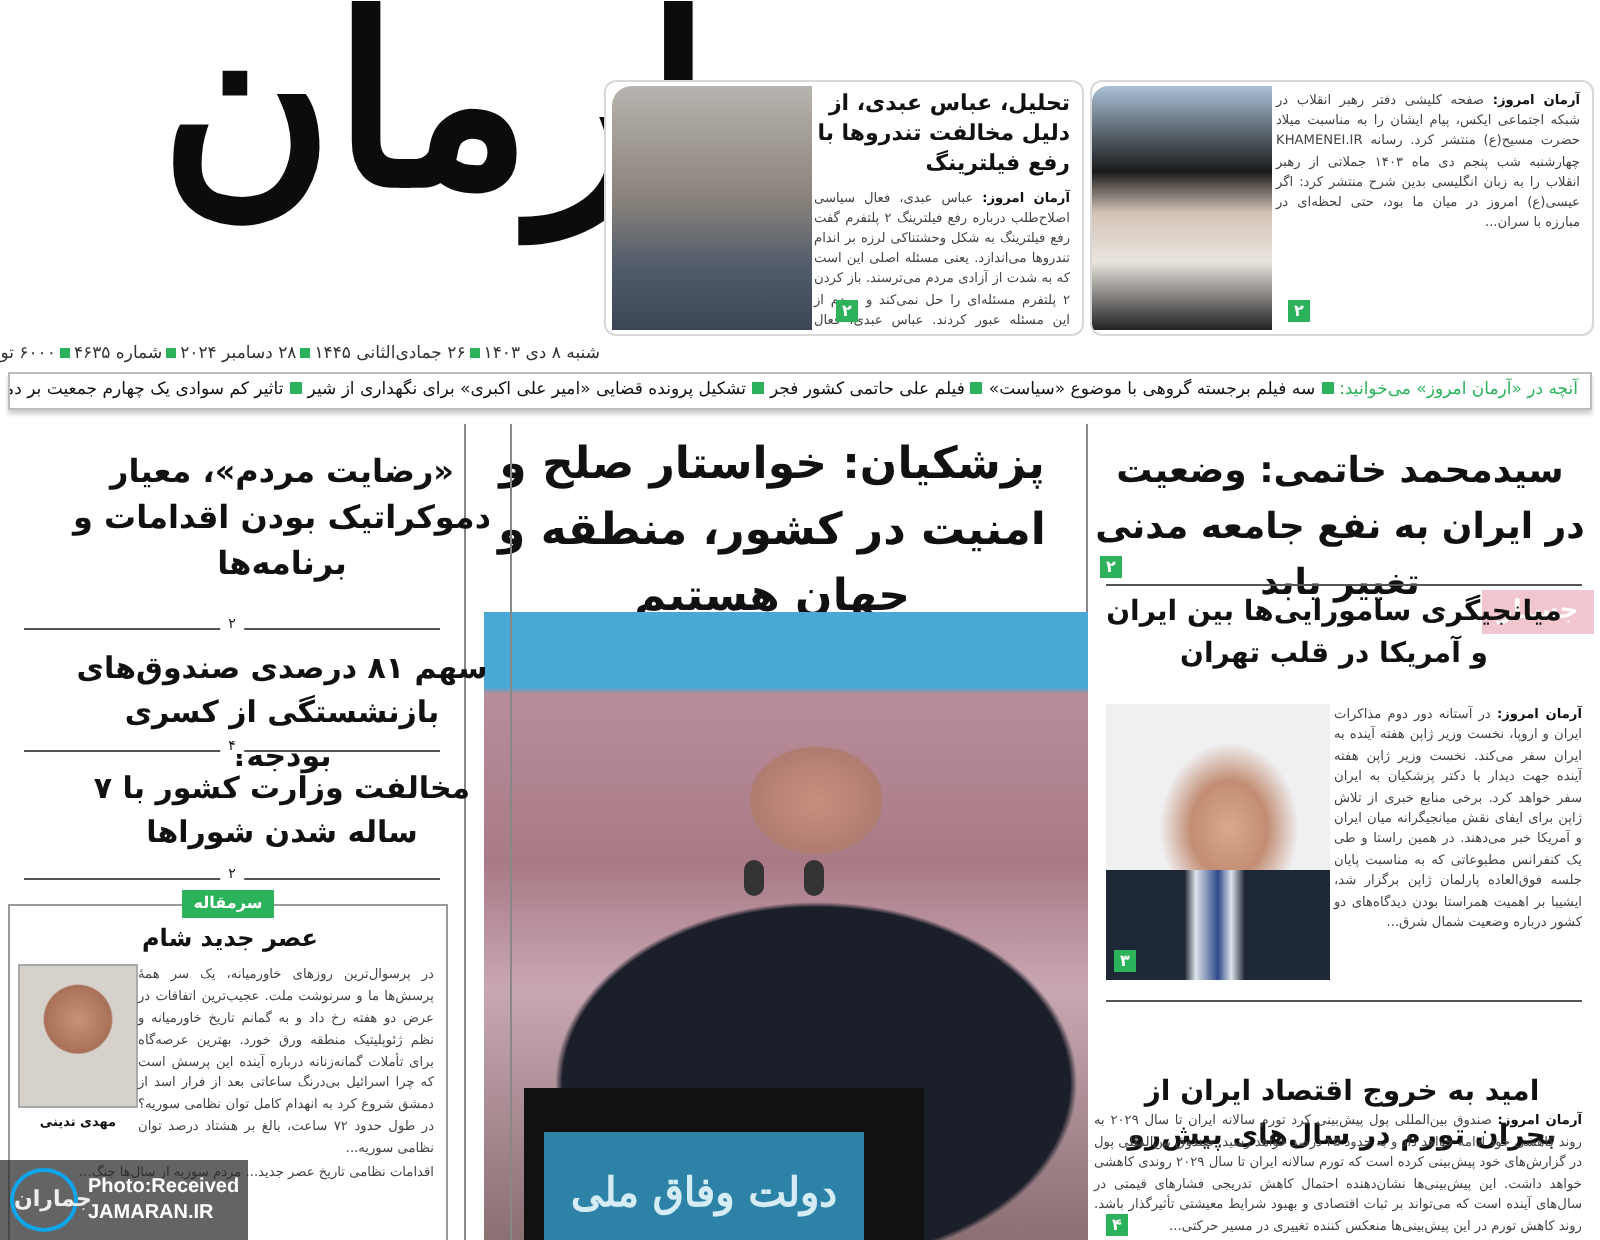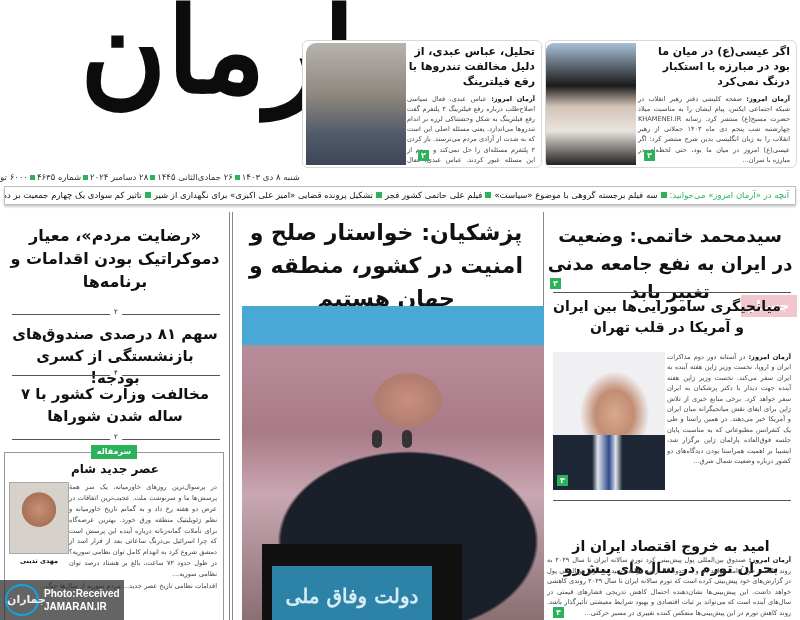--- a/index.html
+++ b/index.html
@@ -68,21 +68,21 @@
     .main-photo { position: absolute; top: 94px; left: 10px; width: 302px; height: 314px; overflow: hidden;
       background:
         radial-gradient(ellipse 18% 14% at 55% 30%, #c98f80 0%, #b07c6f 60%, transparent 62%),
         radial-gradient(ellipse 60% 40% at 55% 75%, #1b1f2a 0%, #1b1f2a 70%, transparent 72%),
         linear-gradient(180deg, #49a8d6 0%, #49a8d6 12%, #b88d9a 13%, #a87a86 40%, #c9a7b2 60%, #8a6f73 100%); }
     .podium { position: absolute; left: 20px; top: 238px; width: 200px; height: 80px; background: #111; }
     .podium-screen { position: absolute; left: 30px; top: 260px; width: 160px; height: 60px; background: #2c83a7; color: #d6ecf5; font-size: 20px; font-weight: bold; text-align: center; line-height: 60px; font-family: "DejaVu Serif", serif; }
     .mic { position: absolute; width: 10px; height: 18px; background: #333; border-radius: 5px; }
 
     
-    .lcol { left: 0; top: 212px; width: 230px; height: 408px; }
+    .lcol { left: 0; top: 212px; width: 256px; height: 408px; }
     .lcol-divider { position: absolute; right: 0; top: 0; width: 1px; height: 408px; background: #888; }
     .lhead { position: absolute; right: 10px; width: 210px; text-align: center; font-weight: bold; line-height: 1.45; }
     .lh1 { top: 12px; font-size: 16px; }
     .lh2 { top: 112px; font-size: 15px; }
     .lh3 { top: 172px; font-size: 15px; }
     .sep { position: absolute; left: 12px; width: 208px; height: 1px; background: #555; }
     .sep span { position: absolute; left: 50%; top: -6px; transform: translateX(-50%); background: #fff; padding: 0 4px; font-size: 7px; }
     .sep1 { top: 102px; }
     .sep2 { top: 163px; }
     .sep3 { top: 227px; }
@@ -115,21 +115,20 @@
   <div class="body">
     <h3>تحلیل، عباس عبدی، از دلیل مخالفت تندروها با رفع فیلترینگ</h3>
     <p><b>آرمان امروز:</b> <span>عباس عبدی، فعال سیاسی اصلاح‌طلب درباره رفع فیلترینگ ۲ پلتفرم گفت رفع فیلترینگ به شکل وحشتناکی لرزه بر اندام تندروها می‌اندازد. یعنی مسئله اصلی این است که به شدت از آزادی مردم می‌ترسند. باز کردن ۲ پلتفرم مسئله‌ای را حل نمی‌کند و مردم از این مسئله عبور کردند. عباس عبدی، فعال سیاسی اصلاح‌طلب، درباره...</span></p>
   </div>
   <span class="pagebox">۲</span>
 </div>
 
 <div class="abs teaser teaser-2">
   <div class="photo"></div>
   <div class="body">
-    <h3>اگر عیسی(ع) در میان ما بود در مبارزه با استکبار درنگ نمی‌کرد</h3>
     <p><b>آرمان امروز:</b> <span>صفحه کلیشی دفتر رهبر انقلاب در شبکه اجتماعی ایکس، پیام ایشان را به مناسبت میلاد حضرت مسیح(ع) منتشر کرد. رسانه KHAMENEI.IR چهارشنبه شب پنجم دی ماه ۱۴۰۳ جملاتی از رهبر انقلاب را به زبان انگلیسی بدین شرح منتشر کرد: اگر عیسی(ع) امروز در میان ما بود، حتی لحظه‌ای در مبارزه با سران...</span></p>
   </div>
   <span class="pagebox">۲</span>
 </div>
 
 <div class="abs indexbar">
   <span class="lead">آنچه در «آرمان امروز» می‌خوانید:</span><span class="sq"></span><span>سه فیلم برجسته گروهی با موضوع «سیاست»</span><span class="sq"></span><span>فیلم علی حاتمی کشور فجر</span><span class="sq"></span><span>تشکیل پرونده قضایی «امیر علی اکبری» برای نگهداری از شیر</span><span class="sq"></span><span>تاثیر کم سوادی یک چهارم جمعیت بر دموکراسی</span>
 </div>
 
 <div class="abs rcol">

